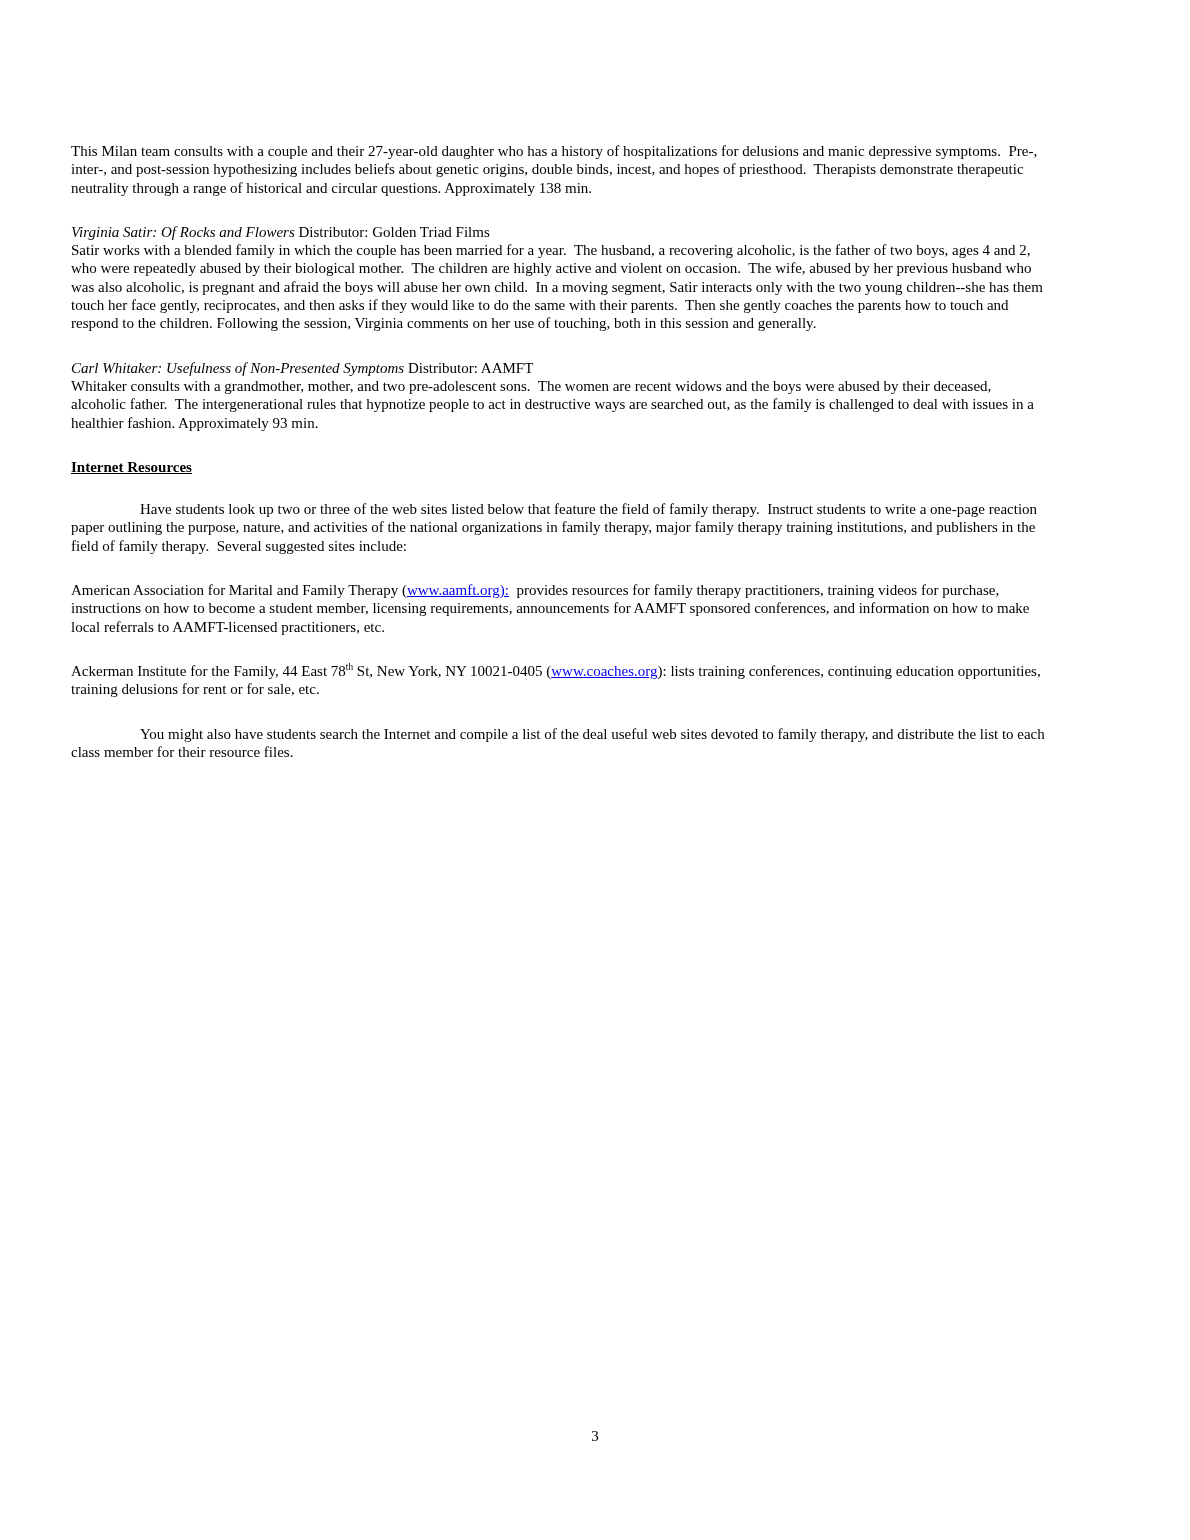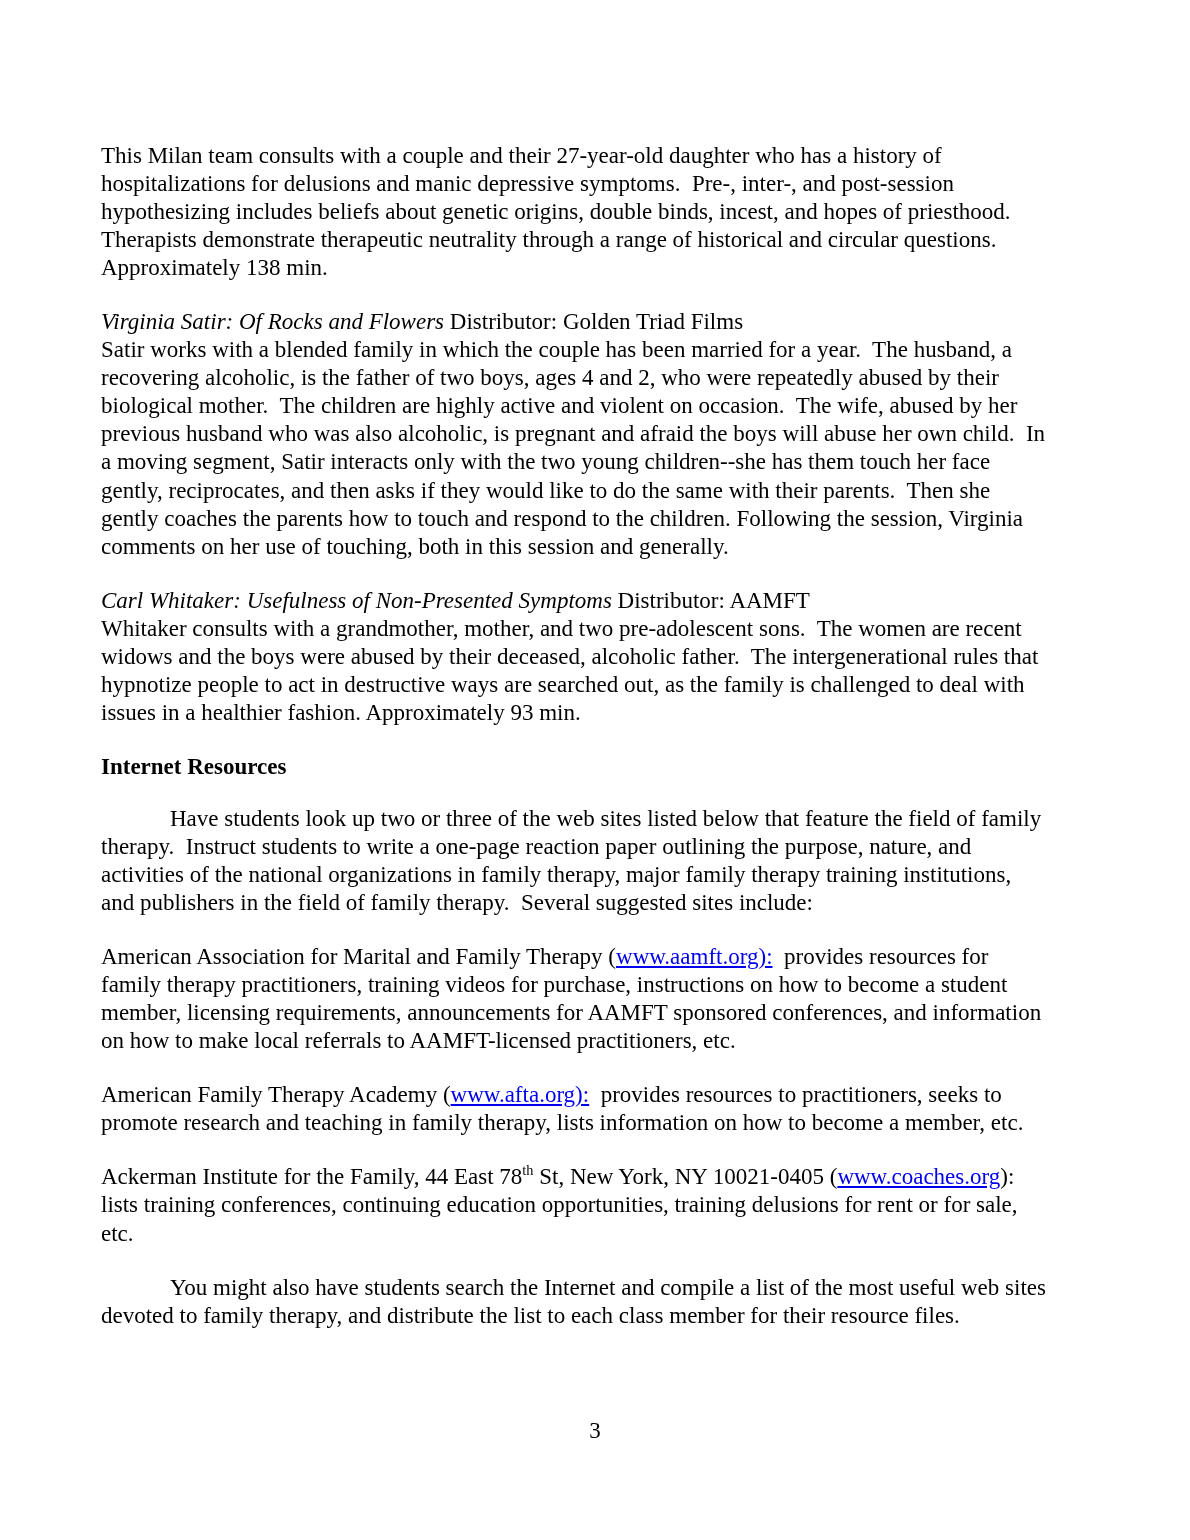--- a/index.html
+++ b/index.html
@@ -6,36 +6,37 @@
     margin: 0;
     padding: 0;
     background: #ffffff;
   }
   .page {
     position: relative;
     width: 1190px;
     height: 1540px;
     box-sizing: border-box;
     background: #ffffff;
-    padding: 142px 140px 0 101px;
+    padding: 142px 140px 0 71px;
     font-family: "Liberation Serif", serif;
-    font-size: 23px;
+    font-size: 15px;
     line-height: 1.22;
     color: #000000;
   }
   .para {
     margin: 0 0 26px 0;
     white-space: pre-wrap;
   }
   .para:last-of-type { margin-bottom: 0; }
   .indent { text-indent: 69px; margin-top: 24px; }
   .italic { font-style: italic; }
   .heading {
     font-weight: bold;
     margin: 0;
+    text-decoration: underline;
   }
   .link {
     color: var(--link-color, #0000EE);
     text-decoration: underline;
     cursor: pointer;
   }
   sup {
     font-size: 0.62em;
     vertical-align: super;
     line-height: 0;
@@ -58,21 +59,20 @@
   <div class="para"><div><span class="italic">Virginia Satir: Of Rocks and Flowers</span><span> Distributor: Golden Triad Films</span></div><div>Satir works with a blended family in which the couple has been married for a year.  The husband, a recovering alcoholic, is the father of two boys, ages 4 and 2, who were repeatedly abused by their biological mother.  The children are highly active and violent on occasion.  The wife, abused by her previous husband who was also alcoholic, is pregnant and afraid the boys will abuse her own child.  In a moving segment, Satir interacts only with the two young children--she has them touch her face gently, reciprocates, and then asks if they would like to do the same with their parents.  Then she gently coaches the parents how to touch and respond to the children. Following the session, Virginia comments on her use of touching, both in this session and generally.</div></div>
 
   <div class="para"><div><span class="italic">Carl Whitaker: Usefulness of Non-Presented Symptoms</span><span> Distributor: AAMFT</span></div><div>Whitaker consults with a grandmother, mother, and two pre-adolescent sons.  The women are recent widows and the boys were abused by their deceased, alcoholic father.  The intergenerational rules that hypnotize people to act in destructive ways are searched out, as the family is challenged to deal with issues in a healthier fashion. Approximately 93 min.</div></div>
 
   <div class="heading">Internet Resources</div>
 
   <p class="para indent">Have students look up two or three of the web sites listed below that feature the field of family therapy.  Instruct students to write a one-page reaction paper outlining the purpose, nature, and activities of the national organizations in family therapy, major family therapy training institutions, and publishers in the field of family therapy.  Several suggested sites include:</p>
 
   <p class="para"><span>American Association for Marital and Family Therapy (</span><a class="link">www.aamft.org):</a><span>  provides resources for family therapy practitioners, training videos for purchase, instructions on how to become a student member, licensing requirements, announcements for AAMFT sponsored conferences, and information on how to make local referrals to AAMFT-licensed practitioners, etc.</span></p>
 
-  <p class="para"><span>American Family Therapy Academy (</span><a class="link">www.afta.org):</a><span>  provides resources to practitioners, seeks to promote research and teaching in family therapy, lists information on how to become a member, etc.</span></p>
 
   <p class="para"><span>Ackerman Institute for the Family, 44 East 78</span><sup>th</sup><span> St, New York, NY 10021-0405 (</span><a class="link">www.coaches.org</a><span>): lists training conferences, continuing education opportunities, training delusions for rent or for sale, etc.</span></p>
 
-  <p class="para indent">You might also have students search the Internet and compile a list of the most useful web sites devoted to family therapy, and distribute the list to each class member for their resource files.</p>
+  <p class="para indent">You might also have students search the Internet and compile a list of the deal useful web sites devoted to family therapy, and distribute the list to each class member for their resource files.</p>
 
   <div class="page-number">3</div>
 
 </div>
 
 </body></html>

